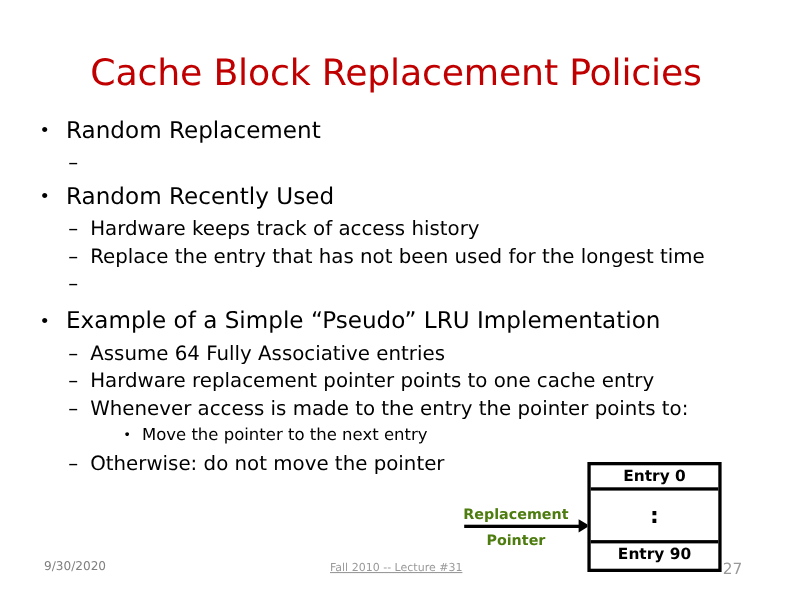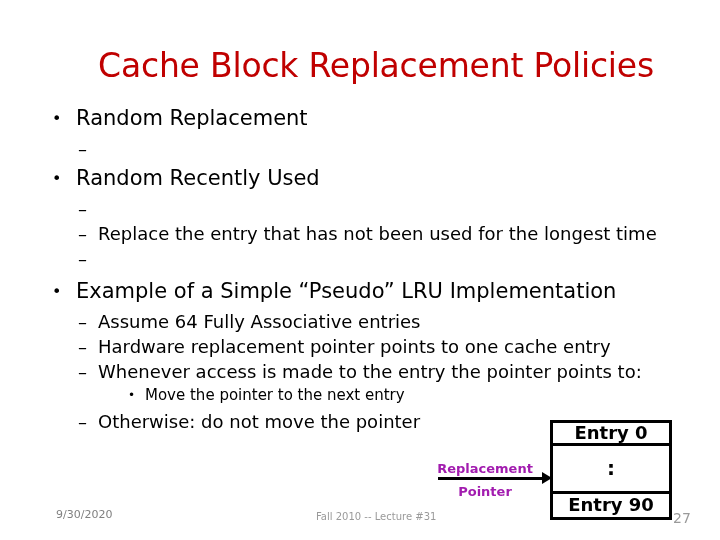--- a/index.html
+++ b/index.html
@@ -9,21 +9,21 @@
   body {
     width: 720px;
     height: 540px;
     background: #FFFFFF;
     font-family: "DejaVu Sans", "Liberation Sans", sans-serif;
     overflow: hidden;
     position: relative;
   }
   .slide {
     position: absolute;
-    left: 16px; top: 0;
+    left: 0; top: 0;
     width: 616px;
     height: 540px;
     background: #FFFFFF;
     border-radius: 23px;
   }
 
   
   .slide-title {
     position: absolute;
     left: 30px;
@@ -97,21 +97,21 @@
     left: 0;
     top: 0;
     width: 720px;
     height: 540px;
     pointer-events: none;
   }
   .ptr-label {
     position: absolute;
     font-size: 13px;
     font-weight: bold;
-    color: #a21caf;
+    color: #4d7c0f;
     text-align: center;
     white-space: nowrap;
   }
   .ptr-label.l1 { left: 414px; top: 461px; width: 110px; }
   .ptr-label.l2 { left: 414px; top: 484px; width: 110px; text-align: center; }
 
   .arrow-line {
     position: absolute;
     left: 422px;
     top: 477px;
@@ -135,21 +135,21 @@
     top: 420px;
     width: 122px;
     border: 3px solid #000;
     box-sizing: border-box;
     background: #fff;
   }
   .entry-cell {
     border-bottom: 3px solid #000;
     box-sizing: border-box;
     text-align: center;
-    font-size: 18px;
+    font-size: 14px;
     font-weight: bold;
     color: #000;
     line-height: 20px;
     height: 23px;
     white-space: nowrap;
   }
   .entry-cell.tall {
     height: 48px;
     line-height: 44px;
     font-size: 20px;
@@ -169,20 +169,21 @@
     color: #808080;
     white-space: nowrap;
   }
   .footer-center {
     position: absolute;
     left: 300px;
     top: 511px;
     font-size: 10px;
     color: #9a9a9a;
     white-space: nowrap;
+    text-decoration: underline;
   }
   .footer-page {
     position: absolute;
     left: 657px;
     top: 510px;
     font-size: 14px;
     color: #9a9a9a;
     white-space: nowrap;
   }
 </style>
@@ -207,20 +208,21 @@
     <div class="gap-sm"></div>
 
     <div class="row lvl1">
       <span class="mark">•</span>
       <span class="txt">Random Recently Used</span>
     </div>
     <div class="gap-sm"></div>
 
     <div class="row lvl2">
       <span class="mark">–</span>
+      <span class="txt">Hardware keeps track of access history</span>
     </div>
 
     <div class="row lvl2">
       <span class="mark">–</span>
       <span class="txt">Replace the entry that has not been used for the longest time</span>
     </div>
 
     <div class="row lvl2">
       <span class="mark">–</span>
     </div>

